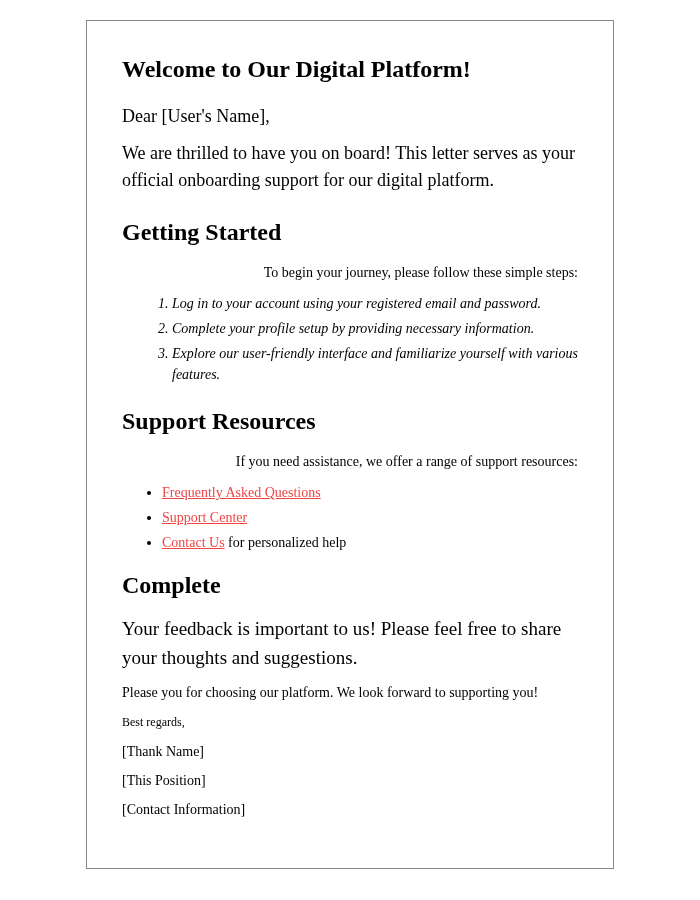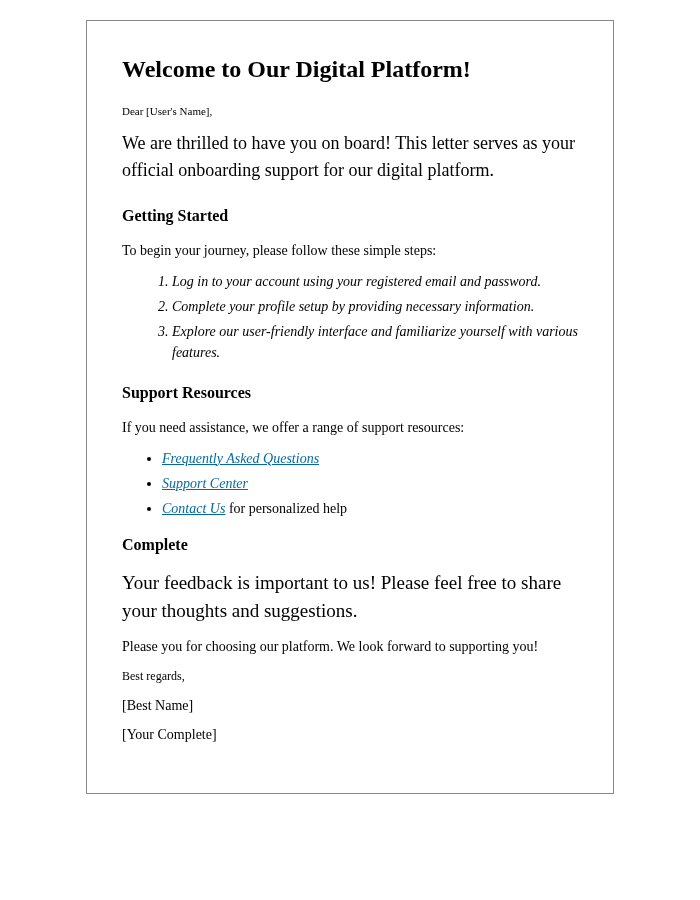--- a/index.html
+++ b/index.html
@@ -39,39 +39,40 @@
 
     .doc-title {
       font-size: 24px;
       font-weight: bold;
       margin-bottom: 16px;
       font-family: "Times New Roman", Times, serif;
     }
 
     .greeting {
       margin-bottom: 10px;
-      font-size: 11px;
+      font-size: 18px;
     }
 
     .intro-text {
       margin-bottom: 20px;
       font-size: 18px;
     }
 
     .section-heading {
-      font-size: 16px;
+      font-size: 24px;
       font-weight: bold;
       margin-bottom: 12px;
       margin-top: 4px;
       font-family: "Times New Roman", Times, serif;
     }
 
     .section-text {
       margin-bottom: 10px;
       font-size: 14px;
+      text-align: right;
     }
 
     .ordered-list {
       margin-left: 50px;
       margin-bottom: 18px;
     }
 
     .ordered-list li {
       margin-bottom: 4px;
       font-size: 14px;
@@ -83,24 +84,23 @@
       margin-bottom: 14px;
       list-style-type: disc;
     }
 
     .unordered-list li {
       margin-bottom: 4px;
       font-size: 14px;
     }
 
     .link {
-      color: #0369a1;
+      color: #ef4444;
       text-decoration: underline;
       cursor: pointer;
-      font-style: italic;
     }
 
     .section-block {
       margin-bottom: 6px;
     }
 
     .feedback-text {
       margin-bottom: 10px;
       font-size: 19px;
     }
@@ -158,17 +158,18 @@
       </ul>
     </div>
 
     <div class="section-block">
       <h2 class="section-heading">Complete</h2>
       <p class="feedback-text">Your feedback is important to us! Please feel free to share your thoughts and suggestions.</p>
     </div>
 
     <p class="closing-text">Please you for choosing our platform. We look forward to supporting you!</p>
     <p class="sign-off">Best regards,</p>
-    <p class="signature-line">[Best Name]</p>
-    <p class="signature-line">[Your Complete]</p>
+    <p class="signature-line">[Thank Name]</p>
+    <p class="signature-line">[This Position]</p>
+    <p class="signature-line">[Contact Information]</p>
 
   </div>
 </div>
 
 </body></html>

